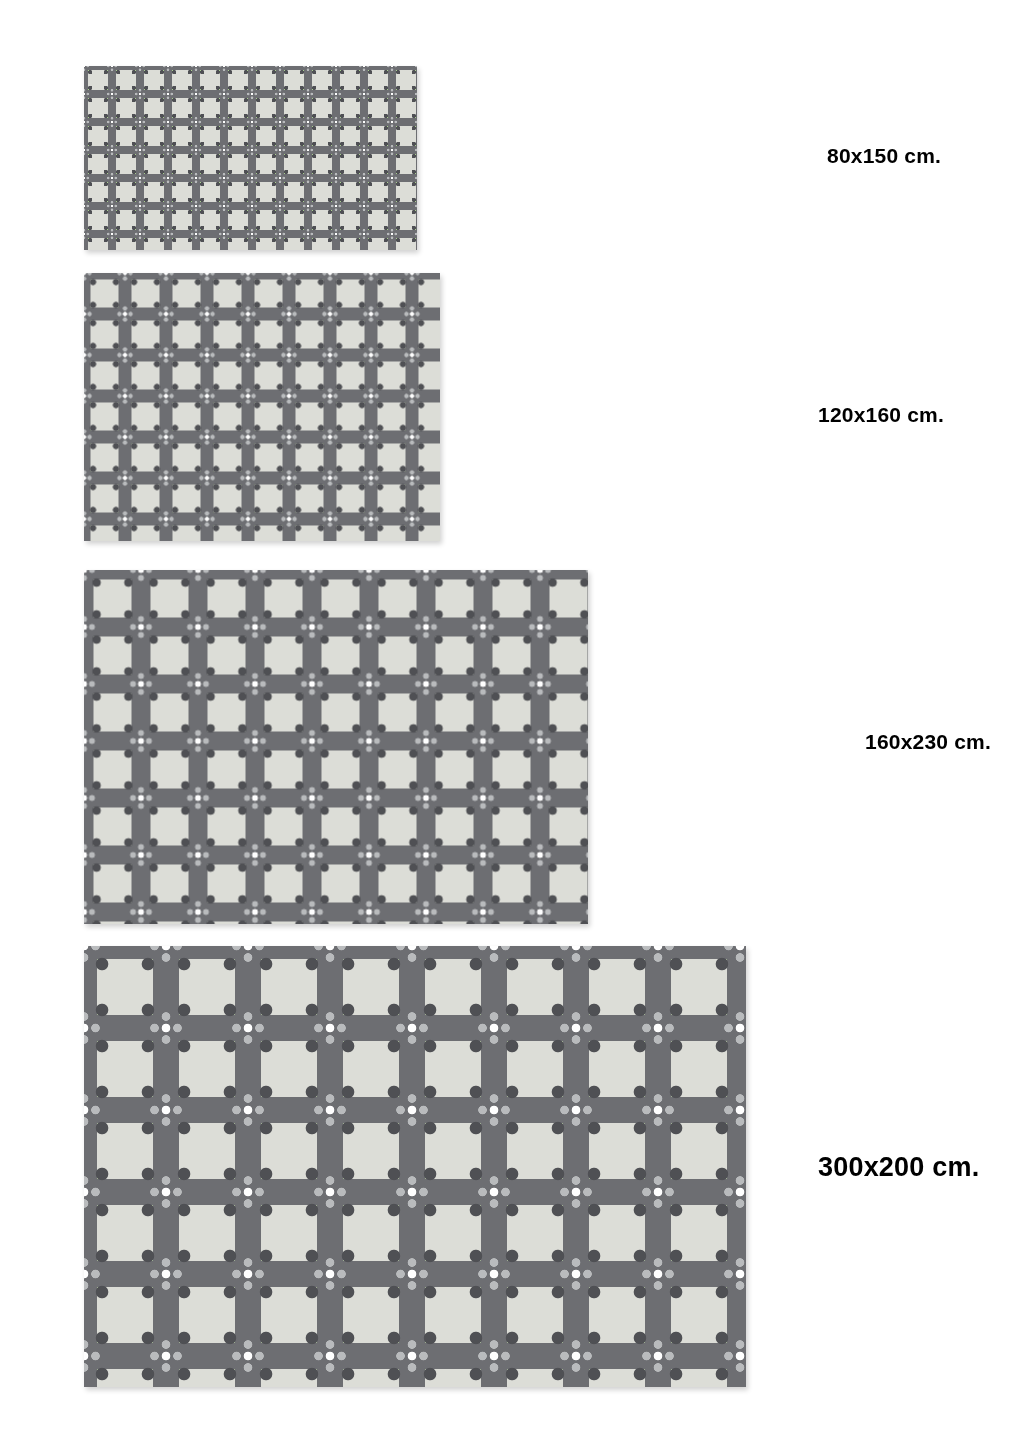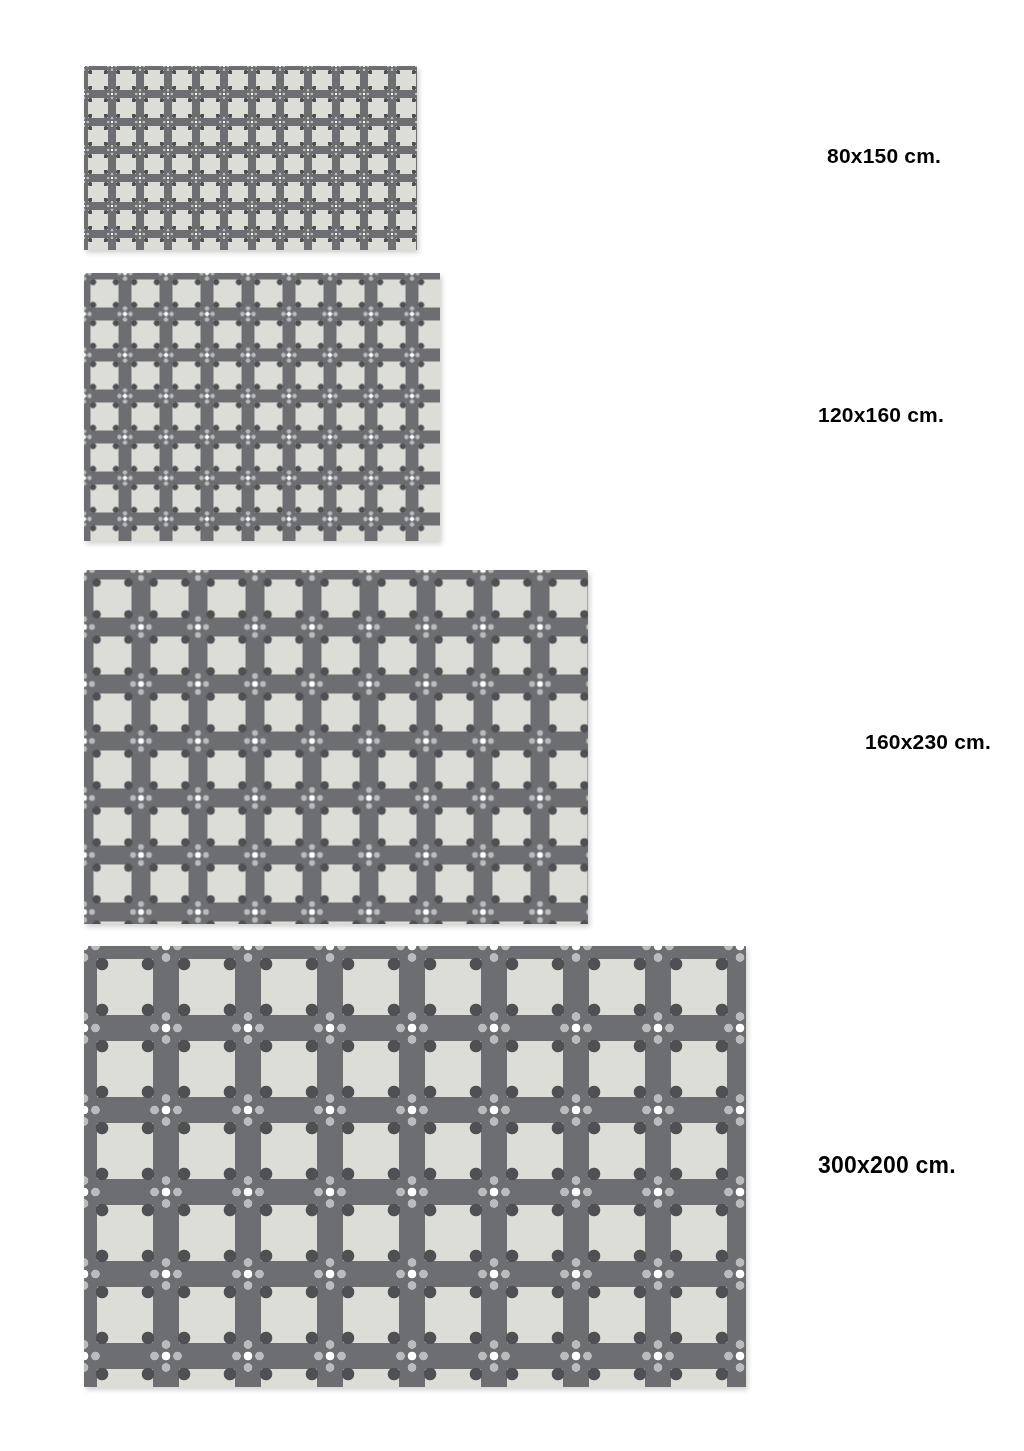--- a/index.html
+++ b/index.html
@@ -129,15 +129,15 @@
 
   <div class="rug" id="rug-3" style="left: 84px; top: 946px; width: 662px; height: 441px;">
     <div class="tile-layer layer-ground"></div>
     <div class="tile-layer layer-grout" style="background-size: 82px 82px; background-repeat: repeat;"></div>
     <div class="tile-layer layer-green" style="background-size: 82px 82px; background-repeat: repeat;"></div>
     <div class="tile-layer layer-cross-v" style="background-size: 82px 82px; background-repeat: repeat; background-position: 41px 41px;"></div>
     <div class="tile-layer layer-cross-h" style="background-size: 82px 82px; background-repeat: repeat; background-position: 41px 41px;"></div>
     <div class="tile-layer layer-notch" style="background-size: 82px 82px; background-repeat: repeat; background-position: 41px 41px;"></div>
     <div class="tile-layer layer-inner" style="background-size: 82px 82px; background-repeat: repeat; background-position: 41px 41px;"></div>
   </div>
-  <div class="label" id="lbl-3" style="left: 818px; top: 1152px; font-size: 23px; color: rgb(0, 0, 0);">300x200 cm.</div>
+  <div class="label" id="lbl-3" style="left: 818px; top: 1152px; font-size: 27px; color: rgb(0, 0, 0);">300x200 cm.</div>
 
 </div>
 
 </body></html>

